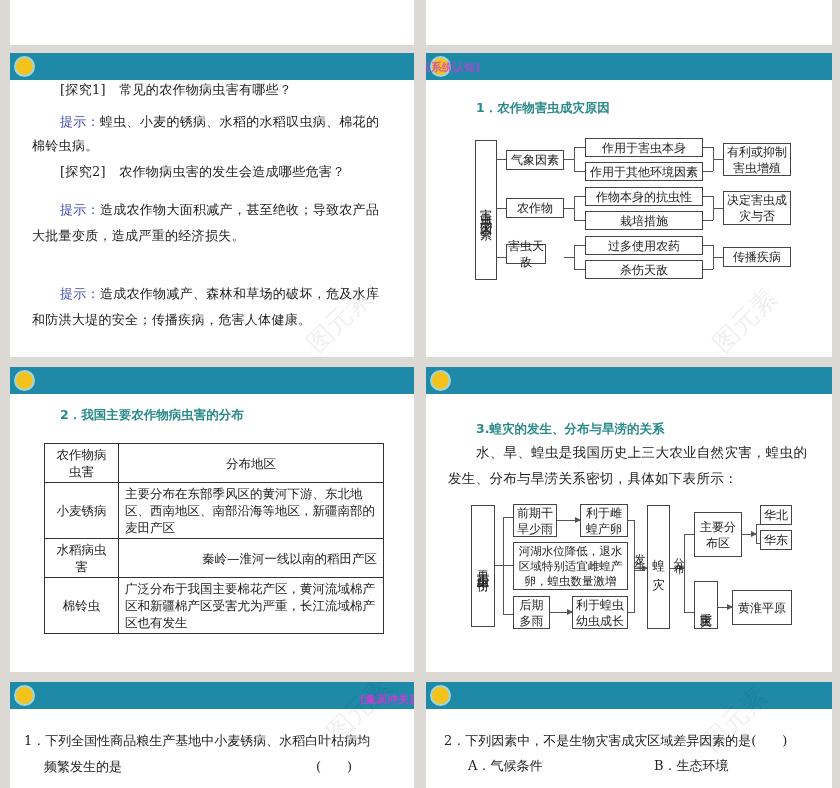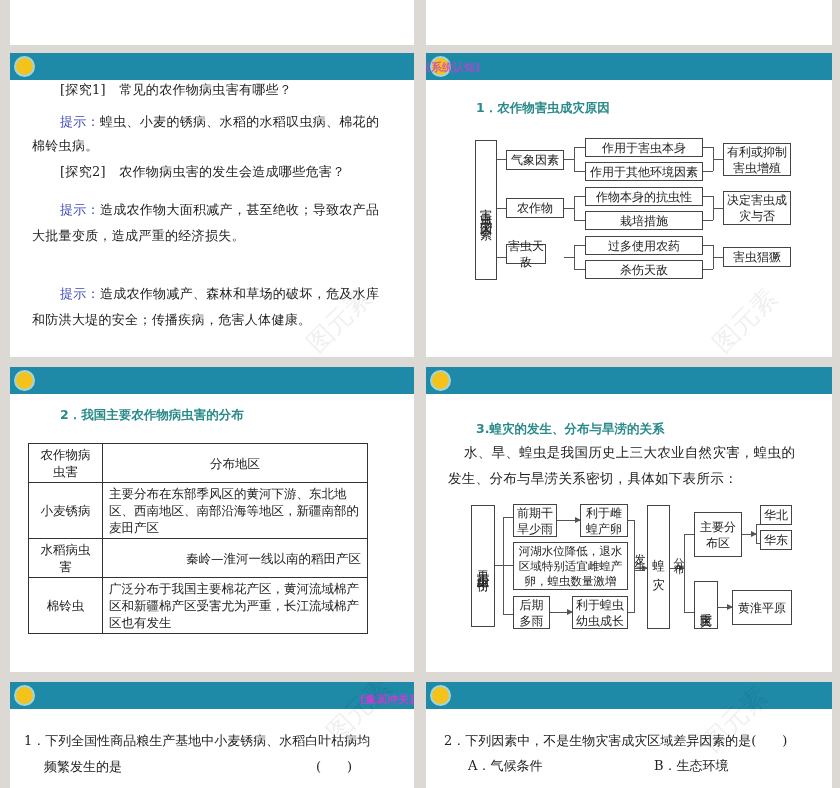--- a/index.html
+++ b/index.html
@@ -86,31 +86,31 @@
   <div class="ln" style="left:138px; top:204px; width:10px; height:1px;"></div>
   <div class="ln" style="left:148px; top:192px; width:1px; height:24px;"></div>
   <div class="ln" style="left:148px; top:192px; width:11px; height:1px;"></div>
   <div class="ln" style="left:148px; top:216px; width:11px; height:1px;"></div>
   <div class="box" style="left:159px; top:183px; width:118px; height:19px;">过多使用农药</div>
   <div class="box" style="left:159px; top:207px; width:118px; height:19px;">杀伤天敌</div>
   <div class="ln" style="left:277px; top:192px; width:10px; height:1px;"></div>
   <div class="ln" style="left:277px; top:216px; width:10px; height:1px;"></div>
   <div class="ln" style="left:287px; top:192px; width:1px; height:24px;"></div>
   <div class="ln" style="left:287px; top:204px; width:10px; height:1px;"></div>
-  <div class="box" style="left:297px; top:194px; width:68px; height:20px;">害虫猖獗</div>
+  <div class="box" style="left:297px; top:194px; width:68px; height:20px;">传播疾病</div>
 
   <div class="wm" style="left:280px; top:250px;">图元素</div>
 </div>
 
 <div class="slide" style="left:10px; top:367px; width:404px; height:305px;">
   <div class="hdr">
       <div class="sun"></div>
     </div>
   <div class="teal-title" style="left:50px; top:40px;">2．我国主要农作物病虫害的分布</div>
-  <table class="dist" style="left:18px; top:76px; width:340px;">
+  <table class="dist" style="left:34px; top:76px; width:340px;">
     <tbody>
         <tr>
       <td class="c1">农作物病虫害</td>
       <td style="text-align:center; height:38px;">分布地区</td>
     </tr>
     <tr>
       <td class="c1">小麦锈病</td>
       <td>主要分布在东部季风区的黄河下游、东北地区、西南地区、南部沿海等地区，新疆南部的麦田产区</td>
     </tr>
     <tr>
@@ -123,21 +123,21 @@
     </tr>
   </tbody>
     </table>
 </div>
 
 <div class="slide" style="left:426px; top:367px; width:406px; height:305px;">
   <div class="hdr">
       <div class="sun"></div>
     </div>
   <div class="teal-title" style="left:50px; top:54px;">3.蝗灾的发生、分布与旱涝的关系</div>
-  <div class="p" style="left:38px; top:72px; font-size:13.5px;">水、旱、蝗虫是我国历史上三大农业自然灾害，蝗虫的</div>
+  <div class="p" style="left:50px; top:72px; font-size:13.5px;">水、旱、蝗虫是我国历史上三大农业自然灾害，蝗虫的</div>
   <div class="p" style="left:22px; top:98px; font-size:13.5px;">发生、分布与旱涝关系密切，具体如下表所示：</div>
 
   <div class="box vtxt" style="left:45px; top:138px; width:24px; height:122px; font-size:12.5px; letter-spacing:2px;">干旱少雨年份</div>
   <div class="ln" style="left:69px; top:198px; width:8px; height:1px;"></div>
   <div class="ln" style="left:77px; top:150px; width:1px; height:97px;"></div>
   <div class="ln" style="left:77px; top:150px; width:10px; height:1px;"></div>
   <div class="ln" style="left:77px; top:198px; width:10px; height:1px;"></div>
   <div class="ln" style="left:77px; top:247px; width:10px; height:1px;"></div>
 
   <div class="box" style="left:87px; top:137px; width:44px; height:33px;">前期干旱少雨</div>

